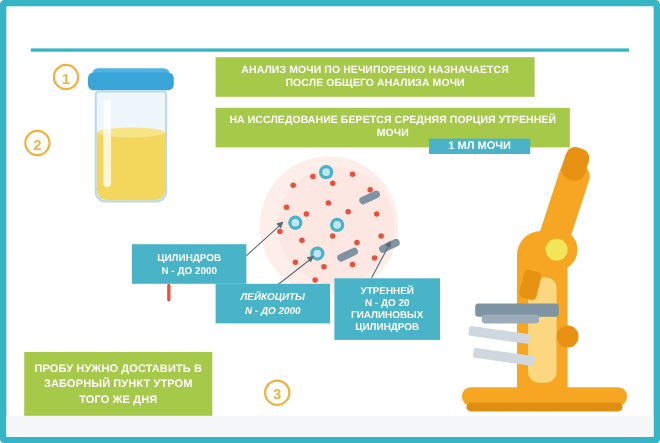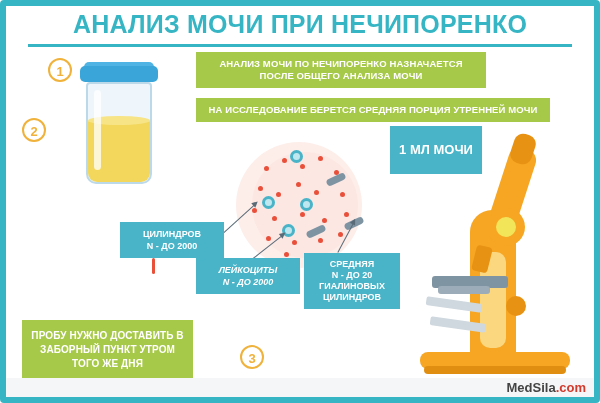--- a/index.html
+++ b/index.html
@@ -71,42 +71,42 @@
     color: #ffffff;
     font-size: 9.5px;
     font-weight: bold;
     text-align: center;
     line-height: 12px;
     padding: 6px 8px;
     box-sizing: border-box;
     letter-spacing: 0.1px;
   }
   #banner1 { left: 196px; top: 52px; width: 290px; }
-  #banner2 { left: 196px; top: 98px; width: 354px; }
+  #banner2 { left: 196px; top: 98px; width: 322px; }
   #banner-bottom {
     left: 22px; top: 320px; width: 171px;
     background: #a7c94a;
     line-height: 14px;
     font-size: 10px;
     padding: 9px 6px;
   }
 
   
   .callout {
     position: absolute;
     background: #49b3c7;
     color: #ffffff;
     font-size: 9px;
     font-weight: bold;
     text-align: center;
     line-height: 12px;
     padding: 6px 7px;
     box-sizing: border-box;
   }
-  #callout-ml { left: 390px; top: 126px; width: 92px; font-size: 13px; padding: 18px 6px;}
+  #callout-ml { left: 390px; top: 126px; width: 92px; font-size: 10px; padding: 1px 6px;}
   #callout-ery { left: 120px; top: 222px; width: 104px; }
   #callout-leu { left: 196px; top: 258px; width: 104px; font-style: italic; }
   #callout-cyl { left: 304px; top: 253px; width: 96px; line-height: 11px;}
 
   
   .jar-lid {
     position: absolute;
     left: 80px; top: 66px;
     width: 78px; height: 16px;
     background: #3aa5d8;
@@ -338,21 +338,20 @@
   }
   .brand .red { color: #d33a2c; }
 </style>
 </head>
 <body>
 
 <div id="canvas">
   <div class="frame"></div>
   <div class="inner-bg"></div>
 
-  <div class="title">АНАЛИЗ МОЧИ ПРИ НЕЧИПОРЕНКО</div>
   <div class="title-rule"></div>
 
   <div class="step" id="step1">1</div>
   <div class="step" id="step2">2</div>
   <div class="step" id="step3">3</div>
 
   <div class="banner" id="banner1">АНАЛИЗ МОЧИ ПО НЕЧИПОРЕНКО НАЗНАЧАЕТСЯ ПОСЛЕ ОБЩЕГО АНАЛИЗА МОЧИ</div>
   <div class="banner" id="banner2">НА ИССЛЕДОВАНИЕ БЕРЕТСЯ СРЕДНЯЯ ПОРЦИЯ УТРЕННЕЙ МОЧИ</div>
   <div class="banner" id="banner-bottom">ПРОБУ НУЖНО ДОСТАВИТЬ В ЗАБОРНЫЙ ПУНКТ УТРОМ ТОГО ЖЕ ДНЯ</div>
 
@@ -407,21 +406,21 @@
     <div>ЦИЛИНДРОВ</div>
     <div>N - ДО 2000</div>
   </div>
 
   <div class="callout" id="callout-leu">
     <div>ЛЕЙКОЦИТЫ</div>
     <div>N - ДО 2000</div>
   </div>
 
   <div class="callout" id="callout-cyl">
-    <div>СРЕДНЯЯ</div>
+    <div>УТРЕННЕЙ</div>
     <div>N - ДО 20</div>
     <div>ГИАЛИНОВЫХ</div>
     <div>ЦИЛИНДРОВ</div>
   </div>
 
   <div class="ms-tube"></div>
   <div class="ms-eyepiece"></div>
   <div class="ms-arm"></div>
   <div class="ms-arm-inner"></div>
   <div class="ms-lens-circle"></div>
@@ -429,16 +428,13 @@
   <div class="ms-objective"></div>
   <div class="ms-stage"></div>
   <div class="ms-stage2"></div>
   <div class="ms-knob"></div>
   <div class="ms-slide"></div>
   <div class="ms-slide2"></div>
   <div class="ms-base"></div>
   <div class="ms-base-shadow"></div>
 
   <div class="footer-bar"></div>
-  <div class="brand">
-    <span>MedSila</span><span class="red">.com</span>
-  </div>
 </div>
 
 </body></html>

